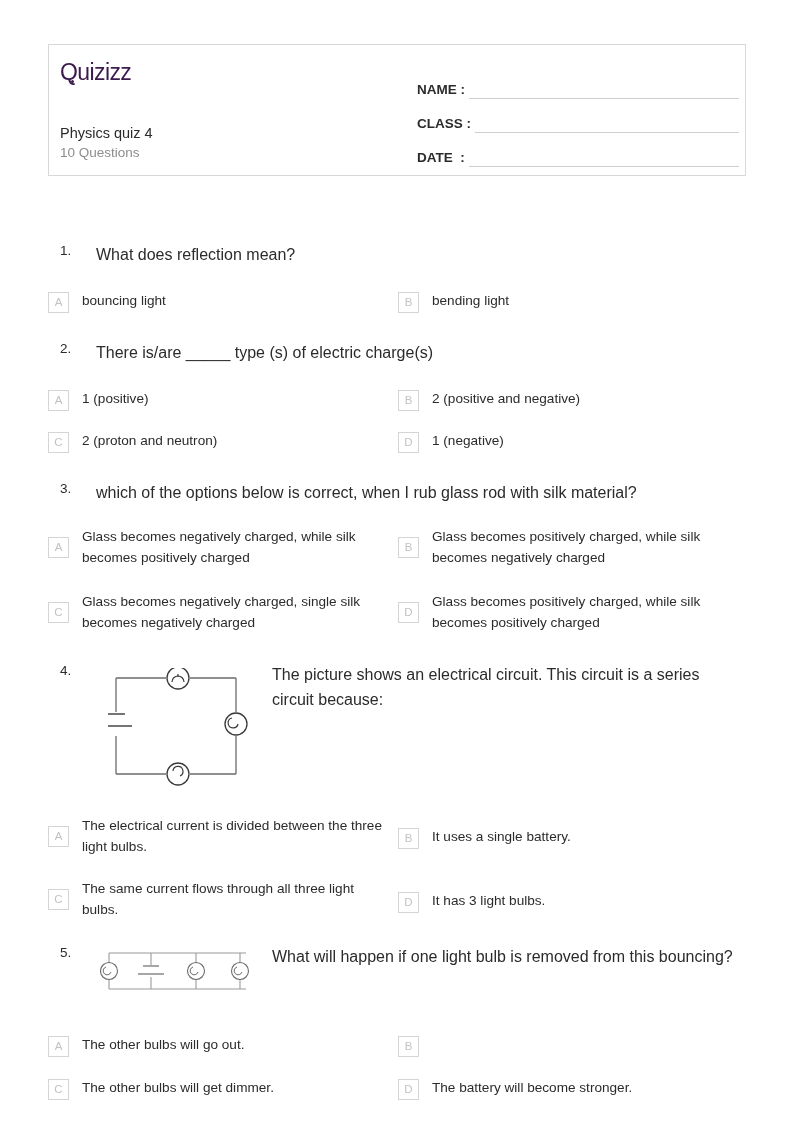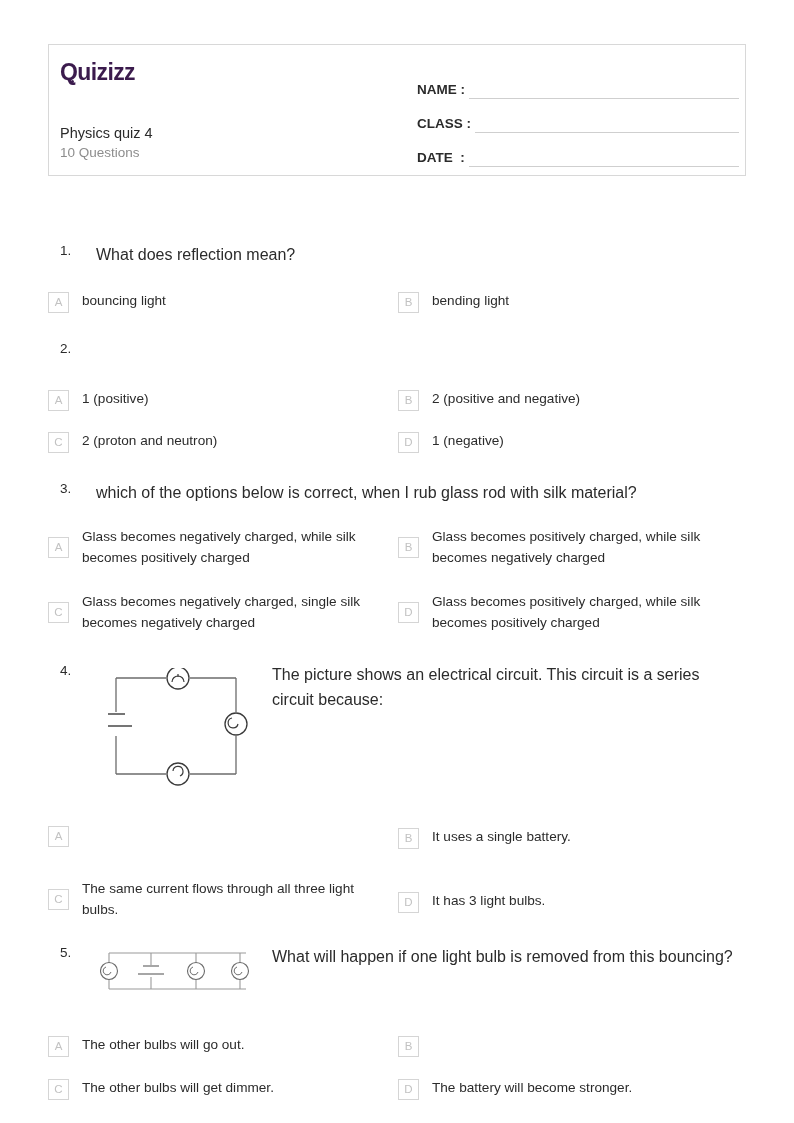--- a/index.html
+++ b/index.html
@@ -28,21 +28,21 @@
     background: #fff;
   }
   .header-left {
     position: absolute;
     left: 0; top: 0;
     width: 360px; height: 100%;
     padding: 16px 0 0 11px;
   }
   .logo {
     font-size: 23px;
-    font-weight: bold;
+    font-weight: normal;
     letter-spacing: -0.6px;
     color: #3b1b4d;
     line-height: 1;
     position: relative;
     display: inline-block;
   }
   .logo .dot {
     position: absolute;
     left: 11px;
     bottom: 1px;
@@ -180,20 +180,21 @@
   <span class="opt-text">bouncing light</span>
 </div>
 <div class="opt right" style="top:290px">
   <span class="letter">B</span>
   <span class="opt-text">bending light</span>
 </div>
 
 <div class="q-block" style="top:341px">
   <div class="q-head" style="height:24px">
     <span class="q-num">2.</span>
+    <span class="q-text">There is/are _____ type (s) of electric charge(s)</span>
   </div>
 </div>
 <div class="opt left" style="top:388px">
   <span class="letter">A</span>
   <span class="opt-text">1 (positive)</span>
 </div>
 <div class="opt right" style="top:388px">
   <span class="letter">B</span>
   <span class="opt-text">2 (positive and negative)</span>
 </div>
@@ -266,20 +267,21 @@
     </g>
 
     <g>
       <circle cx="70" cy="106" r="11" fill="#fff" stroke="#3a3a3a" stroke-width="1.3"></circle>
       <path d="M65 103 a5 5 0 1 1 7 5" fill="none" stroke="#3a3a3a" stroke-width="1.2"></path>
     </g>
   </svg>
 </div>
 <div class="opt left two-line" style="top:815px">
   <span class="letter">A</span>
+  <span class="opt-text">The electrical current is divided between the three light bulbs.</span>
 </div>
 <div class="opt right" style="top:826px">
   <span class="letter">B</span>
   <span class="opt-text">It uses a single battery.</span>
 </div>
 <div class="opt left two-line" style="top:878px">
   <span class="letter">C</span>
   <span class="opt-text">The same current flows through all three light bulbs.</span>
 </div>
 <div class="opt right" style="top:890px">

